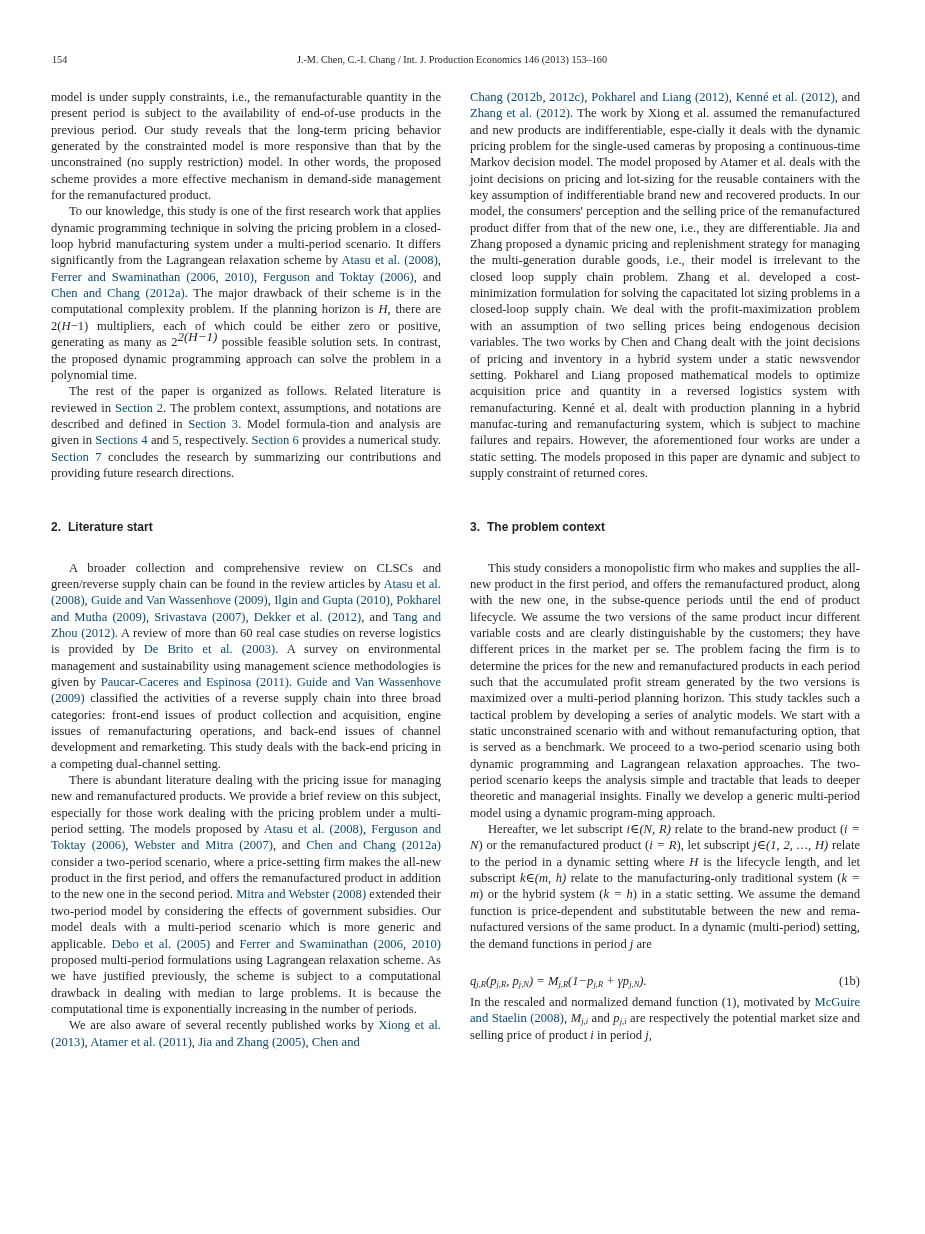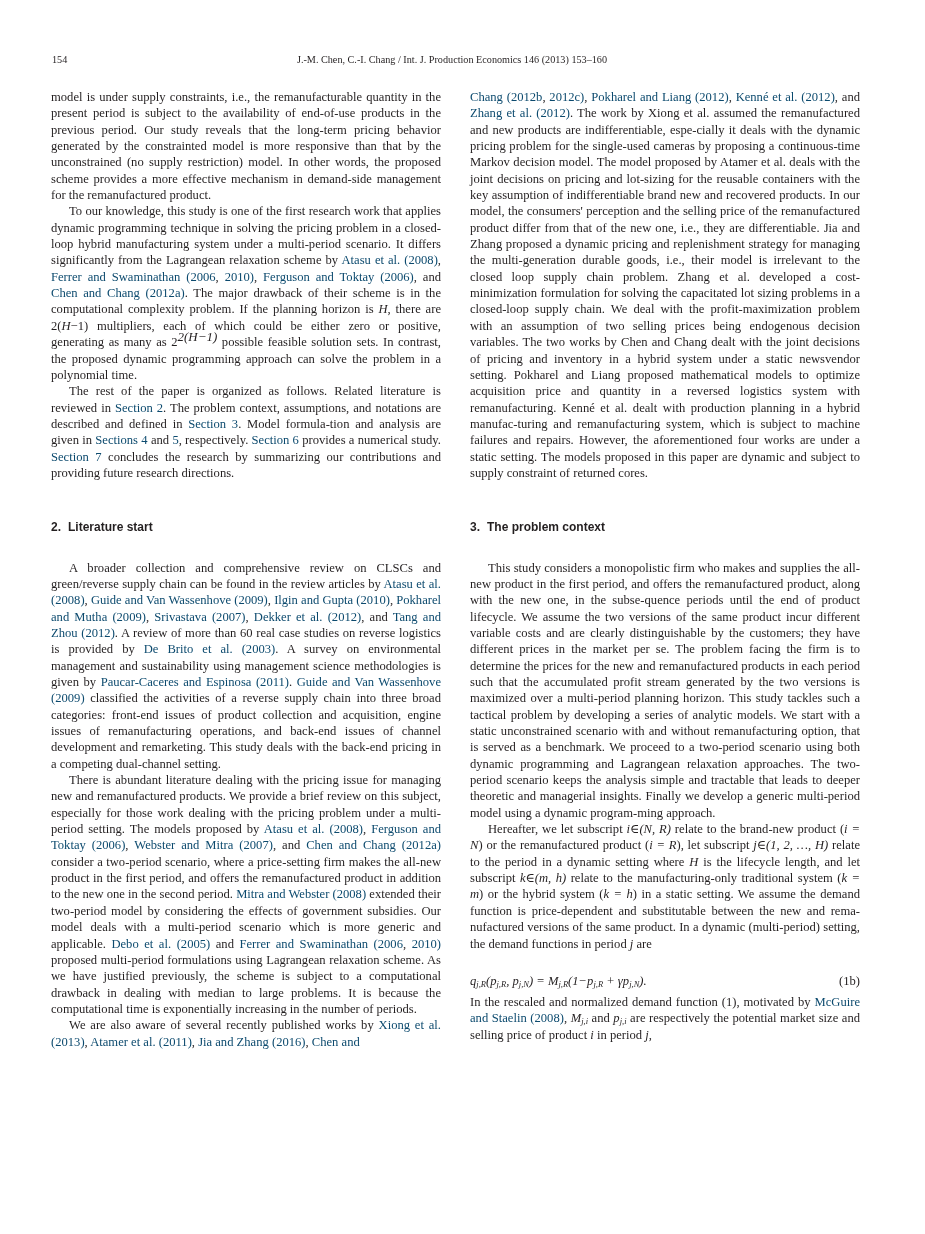--- a/index.html
+++ b/index.html
@@ -42,21 +42,21 @@
   <p class="ind"><span>The rest of the paper is organized as follows. Related literature is reviewed in </span><a class="ref">Section 2</a><span>. The problem context, assumptions, and notations are described and defined in </span><a class="ref">Section 3</a><span>. Model formula-tion and analysis are given in </span><a class="ref">Sections 4</a><span> and </span><a class="ref">5</a><span>, respectively. </span><a class="ref">Section 6</a><span> provides a numerical study. </span><a class="ref">Section 7</a><span> concludes the research by summarizing our contributions and providing future research directions.</span></p>
 
   <div class="sp-lg"></div>
   <h2 class="sec-head"><span class="num">2.</span><span>Literature start</span></h2>
   <div class="sp-md"></div>
 
   <p class="ind"><span>A broader collection and comprehensive review on CLSCs and green/reverse supply chain can be found in the review articles by </span><a class="ref">Atasu et al. (2008)</a><span>, </span><a class="ref">Guide and Van Wassenhove (2009)</a><span>, </span><a class="ref">Ilgin and Gupta (2010)</a><span>, </span><a class="ref">Pokharel and Mutha (2009)</a><span>, </span><a class="ref">Srivastava (2007)</a><span>, </span><a class="ref">Dekker et al. (2012)</a><span>, and </span><a class="ref">Tang and Zhou (2012)</a><span>. A review of more than 60 real case studies on reverse logistics is provided by </span><a class="ref">De Brito et al. (2003)</a><span>. A survey on environmental management and sustainability using management science methodologies is given by </span><a class="ref">Paucar-Caceres and Espinosa (2011)</a><span>. </span><a class="ref">Guide and Van Wassenhove (2009)</a><span> classified the activities of a reverse supply chain into three broad categories: front-end issues of product collection and acquisition, engine issues of remanufacturing operations, and back-end issues of channel development and remarketing. This study deals with the back-end pricing in a competing dual-channel setting.</span></p>
 
   <p class="ind"><span>There is abundant literature dealing with the pricing issue for managing new and remanufactured products. We provide a brief review on this subject, especially for those work dealing with the pricing problem under a multi-period setting. The models proposed by </span><a class="ref">Atasu et al. (2008)</a><span>, </span><a class="ref">Ferguson and Toktay (2006)</a><span>, </span><a class="ref">Webster and Mitra (2007)</a><span>, and </span><a class="ref">Chen and Chang (2012a)</a><span> consider a two-period scenario, where a price-setting firm makes the all-new product in the first period, and offers the remanufactured product in addition to the new one in the second period. </span><a class="ref">Mitra and Webster (2008)</a><span> extended their two-period model by considering the effects of government subsidies. Our model deals with a multi-period scenario which is more generic and applicable. </span><a class="ref">Debo et al. (2005)</a><span> and </span><a class="ref">Ferrer and Swaminathan (2006</a><span>, </span><a class="ref">2010)</a><span> proposed multi-period formulations using Lagrangean relaxation scheme. As we have justified previously, the scheme is subject to a computational drawback in dealing with median to large problems. It is because the computational time is exponentially increasing in the number of periods.</span></p>
 
-  <p class="ind"><span>We are also aware of several recently published works by </span><a class="ref">Xiong et al. (2013)</a><span>, </span><a class="ref">Atamer et al. (2011)</a><span>, </span><a class="ref">Jia and Zhang (2016)</a><span>, </span><a class="ref">Chen and</a></p>
+  <p class="ind"><span>We are also aware of several recently published works by </span><a class="ref">Xiong et al. (2013)</a><span>, </span><a class="ref">Atamer et al. (2011)</a><span>, </span><a class="ref">Jia and Zhang (2005)</a><span>, </span><a class="ref">Chen and</a></p>
 </div>
 
 <div class="col col-right">
   <p><a class="ref">Chang (2012b</a><span>, </span><a class="ref">2012c)</a><span>, </span><a class="ref">Pokharel and Liang (2012)</a><span>, </span><a class="ref">Kenné et al. (2012)</a><span>, and </span><a class="ref">Zhang et al. (2012)</a><span>. The work by Xiong et al. assumed the remanufactured and new products are indifferentiable, espe-cially it deals with the dynamic pricing problem for the single-used cameras by proposing a continuous-time Markov decision model. The model proposed by Atamer et al. deals with the joint decisions on pricing and lot-sizing for the reusable containers with the key assumption of indifferentiable brand new and recovered products. In our model, the consumers' perception and the selling price of the remanufactured product differ from that of the new one, i.e., they are differentiable. Jia and Zhang proposed a dynamic pricing and replenishment strategy for managing the multi-generation durable goods, i.e., their model is irrelevant to the closed loop supply chain problem. Zhang et al. developed a cost-minimization formulation for solving the capacitated lot sizing problems in a closed-loop supply chain. We deal with the profit-maximization problem with an assumption of two selling prices being endogenous decision variables. The two works by Chen and Chang dealt with the joint decisions of pricing and inventory in a hybrid system under a static newsvendor setting. Pokharel and Liang proposed mathematical models to optimize acquisition price and quantity in a reversed logistics system with remanufacturing. Kenné et al. dealt with production planning in a hybrid manufac-turing and remanufacturing system, which is subject to machine failures and repairs. However, the aforementioned four works are under a static setting. The models proposed in this paper are dynamic and subject to supply constraint of returned cores.</span></p>
 
   <div class="sp-lg"></div>
   <h2 class="sec-head"><span class="num">3.</span><span>The problem context</span></h2>
   <div class="sp-md"></div>
 
   <p class="ind"><span>This study considers a monopolistic firm who makes and supplies the all-new product in the first period, and offers the remanufactured product, along with the new one, in the subse-quence periods until the end of product lifecycle. We assume the two versions of the same product incur different variable costs and are clearly distinguishable by the customers; they have different prices in the market per se. The problem facing the firm is to determine the prices for the new and remanufactured products in each period such that the accumulated profit stream generated by the two versions is maximized over a multi-period planning horizon. This study tackles such a tactical problem by developing a series of analytic models. We start with a static unconstrained scenario with and without remanufacturing option, that is served as a benchmark. We proceed to a two-period scenario using both dynamic programming and Lagrangean relaxation approaches. The two-period scenario keeps the analysis simple and tractable that leads to deeper theoretic and managerial insights. Finally we develop a generic multi-period model using a dynamic program-ming approach.</span></p>

